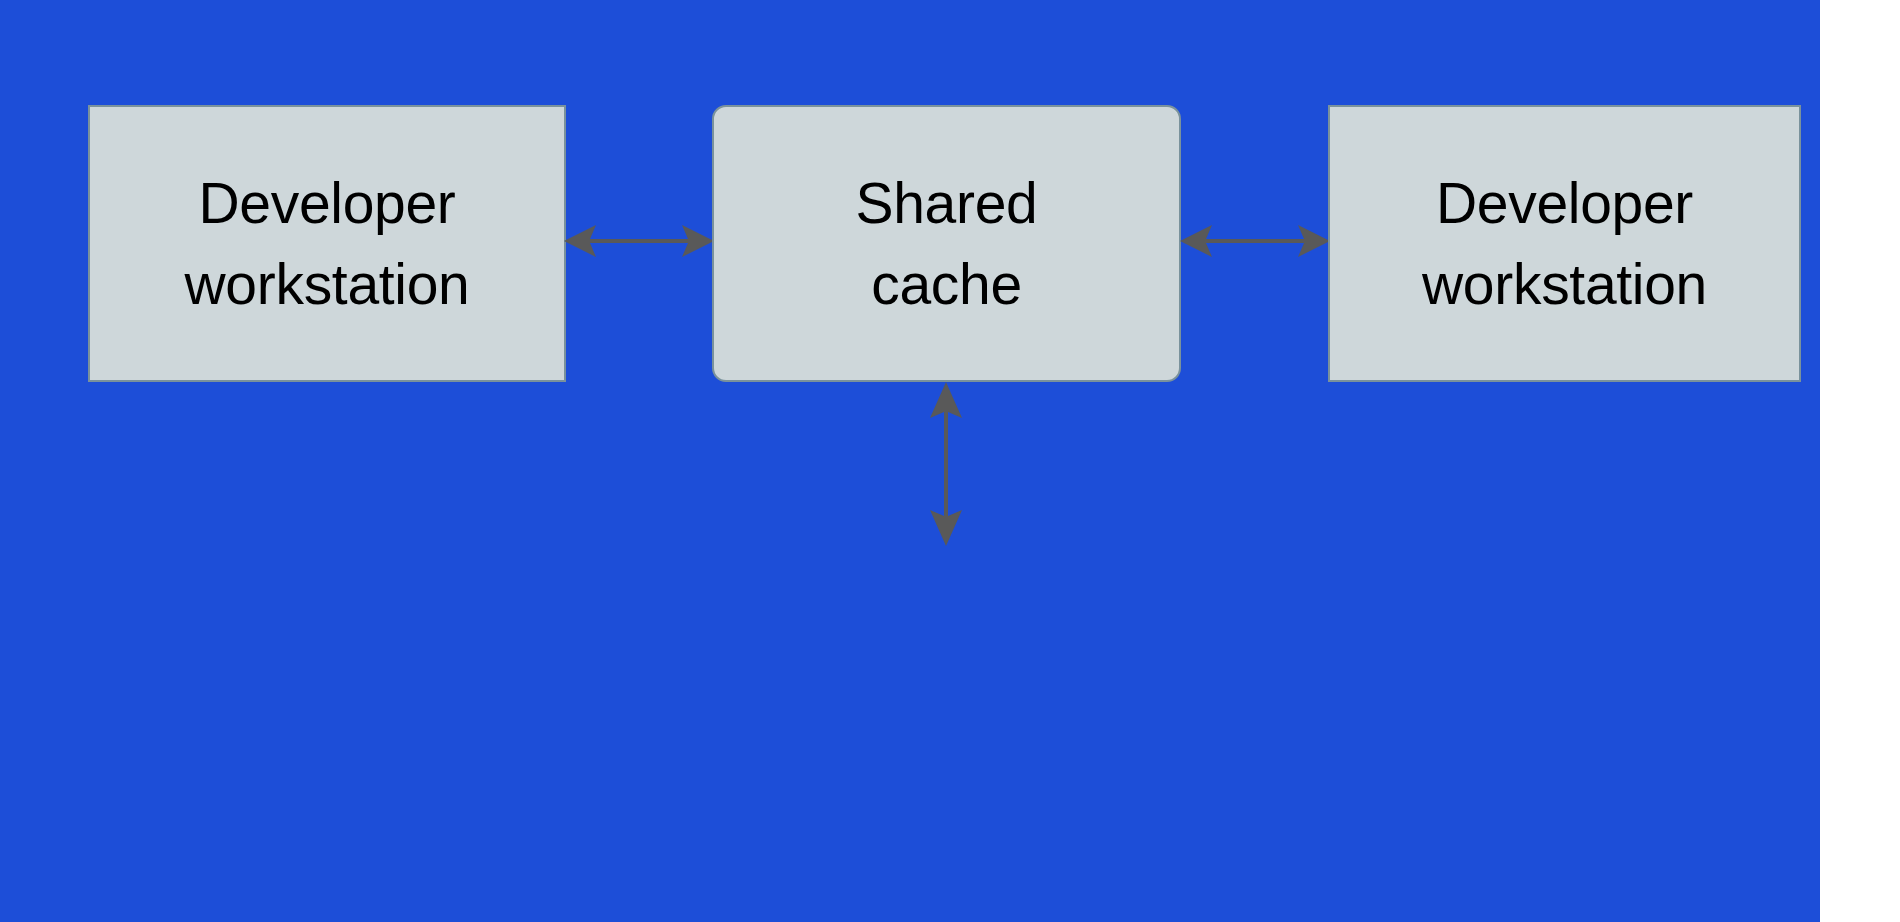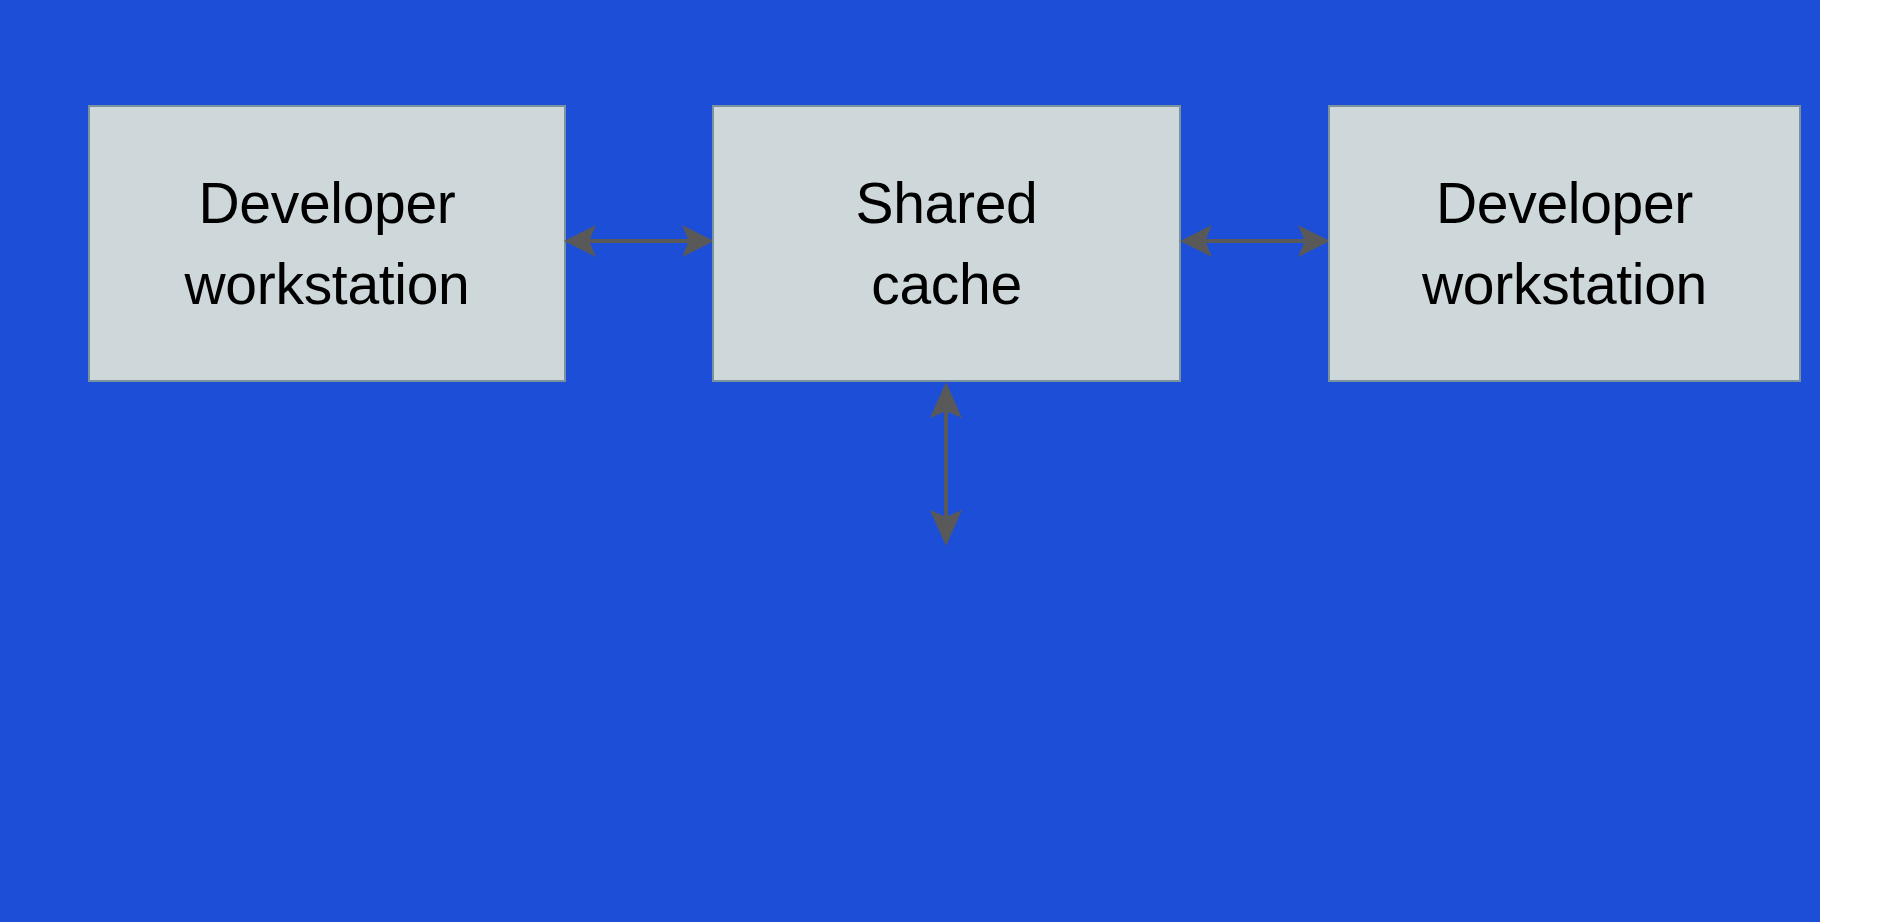--- a/index.html
+++ b/index.html
@@ -32,21 +32,21 @@
     font-family: "Liberation Sans", sans-serif;
     font-size: 57px;
     line-height: 1.42;
     font-weight: 400;
     color: #000000;
     letter-spacing: -0.3px;
     white-space: pre-line;
     padding: 0 6px;
   }
   .node-dev-left   { left: 88px;   top: 105px; width: 478px; height: 277px; }
-  .node-shared     { left: 712px;  top: 105px; width: 469px; height: 277px; }
+  .node-shared     { left: 712px;  top: 105px; width: 469px; height: 277px; border-radius: 14px; }
   .node-dev-right  { left: 1328px; top: 105px; width: 473px; height: 277px; }
   .node-ci         { left: 708px;  top: 545px; width: 474px; height: 275px; }
 
   .edge {
     position: absolute;
     overflow: visible;
   }
   .edge-h-left  { left: 560px;  top: 213px; width: 158px; height: 56px; }
   .edge-h-right { left: 1176px; top: 213px; width: 158px; height: 56px; }
   .edge-v-ci    { left: 918px;  top: 378px; width: 56px;  height: 172px; }

